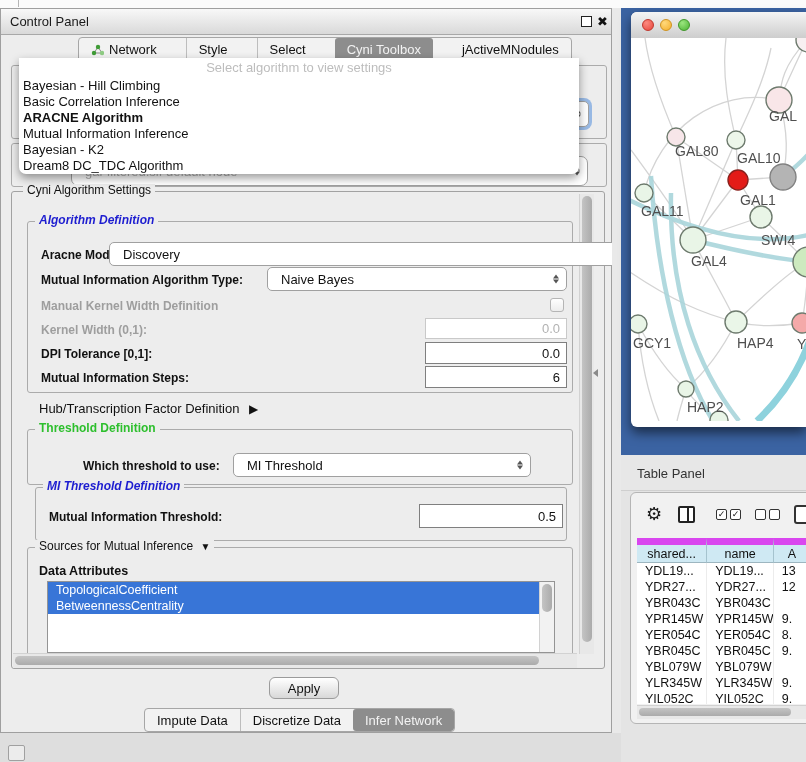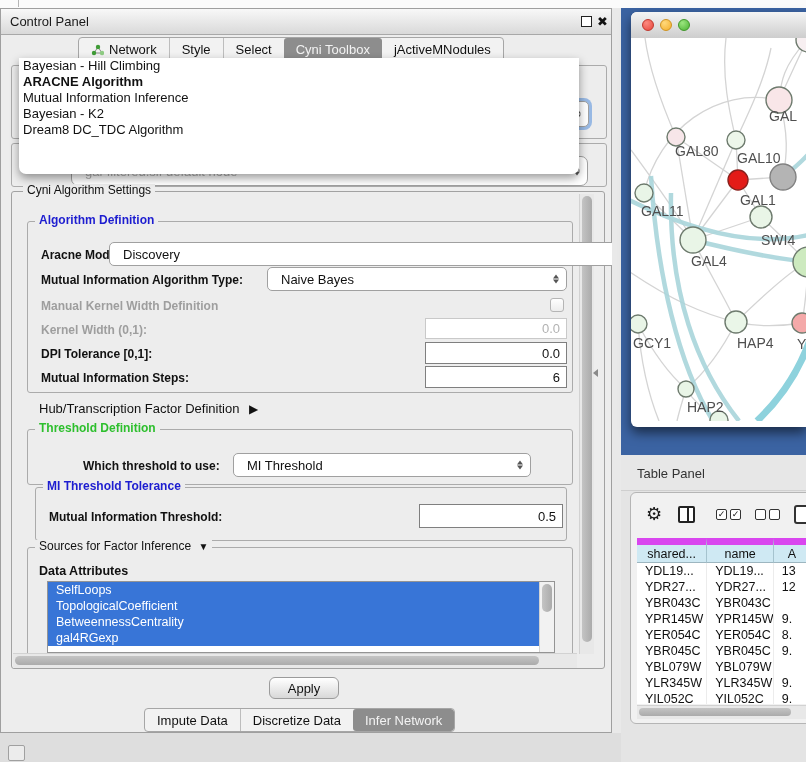--- a/index.html
+++ b/index.html
@@ -15,21 +15,21 @@
   
   .tabgroup{display:flex;align-items:stretch;background:#f2f2f2;border:1px solid #a6a6a6;border-radius:4px;overflow:hidden;}
   .tab{display:flex;align-items:center;justify-content:center;padding:0 12px;font-size:13px;color:#111;white-space:nowrap;}
   .tab + .tab{border-left:1px solid #bdbdbd;}
   .tab.sel{background:#8d8d8d;color:#f3f3f3;border-left:none;border-radius:3px;}
   .tab.sel + .tab{border-left:none;}
   .tab .ticon{margin-right:5px;display:inline-flex;}
   
   .gbox{border:1px solid #ababab;border-radius:3px;box-sizing:border-box;}
   .gbox-label{position:absolute;background:#ededed;padding:0 4px;font-size:12px;line-height:13px;white-space:nowrap;}
-  .blue{color:#1d1dd0;}
+  .blue{color:#1d1dd0;font-style:italic;}
   .green{color:#2dbf2d;}
   .lbl{font-size:12px;font-weight:bold;white-space:nowrap;}
   .lbl.dis{color:#9e9e9e;}
   
   .combo{background:#fff;border:1px solid #a0a0a0;border-radius:5px;box-sizing:border-box;
          display:flex;align-items:center;padding-left:13px;font-size:13px;}
   .combo .arr{position:absolute;right:7px;top:50%;transform:translateY(-50%);display:flex;flex-direction:column;gap:1px;}
   .combo .arr i{display:block;width:0;height:0;border-left:3.5px solid transparent;border-right:3.5px solid transparent;}
   .combo .arr i.up{border-bottom:4px solid #555;}
   .combo .arr i.dn{border-top:4px solid #555;}
@@ -80,21 +80,21 @@
   <div class="abs" style="left:0;top:0;width:806px;height:8px;background:#fbfbfb;"></div>
   <div class="abs" style="left:18px;top:0;width:1px;height:7px;background:#b5b5b5;"></div>
 
   <div class="abs cp" style="left:0;top:8px;width:612px;height:725px;">
     <div class="abs cp-titlebar" style="left:0;top:0;width:610px;height:25px;">
       <div class="cp-title">Control Panel</div>
       <div class="abs float-ic" style="left:580px;top:7px;"></div>
       <div class="abs close-ic" style="left:596px;top:6px;">✖</div>
     </div>
 
-    <div class="abs tabgroup" style="left:77px;top:28px;height:23px;" id="cp-tabs">
+    <div class="abs tabgroup" style="left:77px;top:28px;height:23px;gap:17px;" id="cp-tabs">
         <div class="tab">
           <span class="ticon">
             <svg width="13" height="12">
               <path d="M3 9L7 3L11 9Z" stroke="#8a8a8a" fill="none"></path>
               <circle cx="3" cy="9" r="2.2" fill="#3f9c36"></circle>
               <circle cx="7" cy="3" r="2.2" fill="#3f9c36"></circle>
               <circle cx="11" cy="9" r="2.2" fill="#8fcc84"></circle>
             </svg>
           </span>
           <span>Network</span>
@@ -123,22 +123,24 @@
     <div class="abs gbox" style="left:10px;top:134px;width:596px;height:44px;"></div>
     <div class="abs combo" style="left:70px;top:147px;width:517px;height:30px;color:#b0b0b0;border-radius:7px;">
       <span>gal-filtered.sif default node</span>
       <span class="arr">
           <i class="up"></i>
           <i class="dn"></i>
         </span>
     </div>
 
     <div class="abs popup" style="left:18px;top:49px;width:560px;height:116px;z-index:5;">
+      <div class="dd-head">Select algorithm to view settings</div>
       <div id="dd-items">
           <div class="dd-item">Bayesian - Hill Climbing</div>
+          <div class="dd-item">Basic Correlation Inference</div>
           <div class="dd-item dd-bold">ARACNE Algorithm</div>
           <div class="dd-item">Mutual Information Inference</div>
           <div class="dd-item">Bayesian - K2</div>
           <div class="dd-item">Dream8 DC_TDC Algorithm</div>
         </div>
     </div>
 
     <div class="abs gbox" style="left:10px;top:182px;width:594px;height:478px;border-color:#a2a2a2;"></div>
     <div class="abs gbox-label" style="left:22px;top:175px;color:#111;">Cyni Algorithm Settings</div>
 
@@ -195,38 +197,36 @@
     <div class="abs lbl" style="left:82px;top:450px;">Which threshold to use:</div>
     <div class="abs combo" style="left:232px;top:444px;width:298px;height:24px;">
       <span>MI Threshold</span>
       <span class="arr">
           <i class="up"></i>
           <i class="dn"></i>
         </span>
     </div>
 
     <div class="abs gbox" style="left:34px;top:478px;width:532px;height:54px;"></div>
-    <div class="abs gbox-label blue" style="left:42px;top:471px;font-weight:bold;">MI Threshold Tolerance</div>
+    <div class="abs gbox-label blue" style="left:42px;top:471px;font-weight:bold;">MI Threshold Definition</div>
     <div class="abs lbl" style="left:48px;top:501px;">Mutual Information Threshold:</div>
     <div class="abs tfield" style="left:418px;top:495px;width:144px;height:24px;">
       <span>0.5</span>
     </div>
 
     <div class="abs gbox" style="left:26px;top:538px;width:546px;height:120px;"></div>
     <div class="abs gbox-label" style="left:34px;top:531px;color:#111;">
-      <span>Sources for Factor Inference</span>
+      <span>Sources for Mutual Inference</span>
       <span style="font-size:10px;margin-left:4px;">▼</span>
     </div>
     <div class="abs lbl" style="left:38px;top:555px;font-size:12.5px;">Data Attributes</div>
     <div class="abs listbox" style="left:46px;top:572px;width:508px;height:72px;">
       <div id="attr-items">
-          <div class="attr-item sel">SelfLoops</div>
           <div class="attr-item sel">TopologicalCoefficient</div>
           <div class="attr-item sel">BetweennessCentrality</div>
-          <div class="attr-item sel">gal4RGexp</div>
         </div>
       <div class="abs sb-track-v" style="right:0;top:0;width:14px;height:70px;background:#f2f2f2;">
         <div class="sb-thumb abs" style="left:2px;top:2px;width:10px;height:28px;"></div>
       </div>
     </div>
 
     <div class="abs sb-track-h" style="left:12px;top:644px;width:564px;height:14px;">
       <div class="sb-thumb-h abs" style="left:2px;top:2px;width:524px;height:9px;"></div>
     </div>
 

